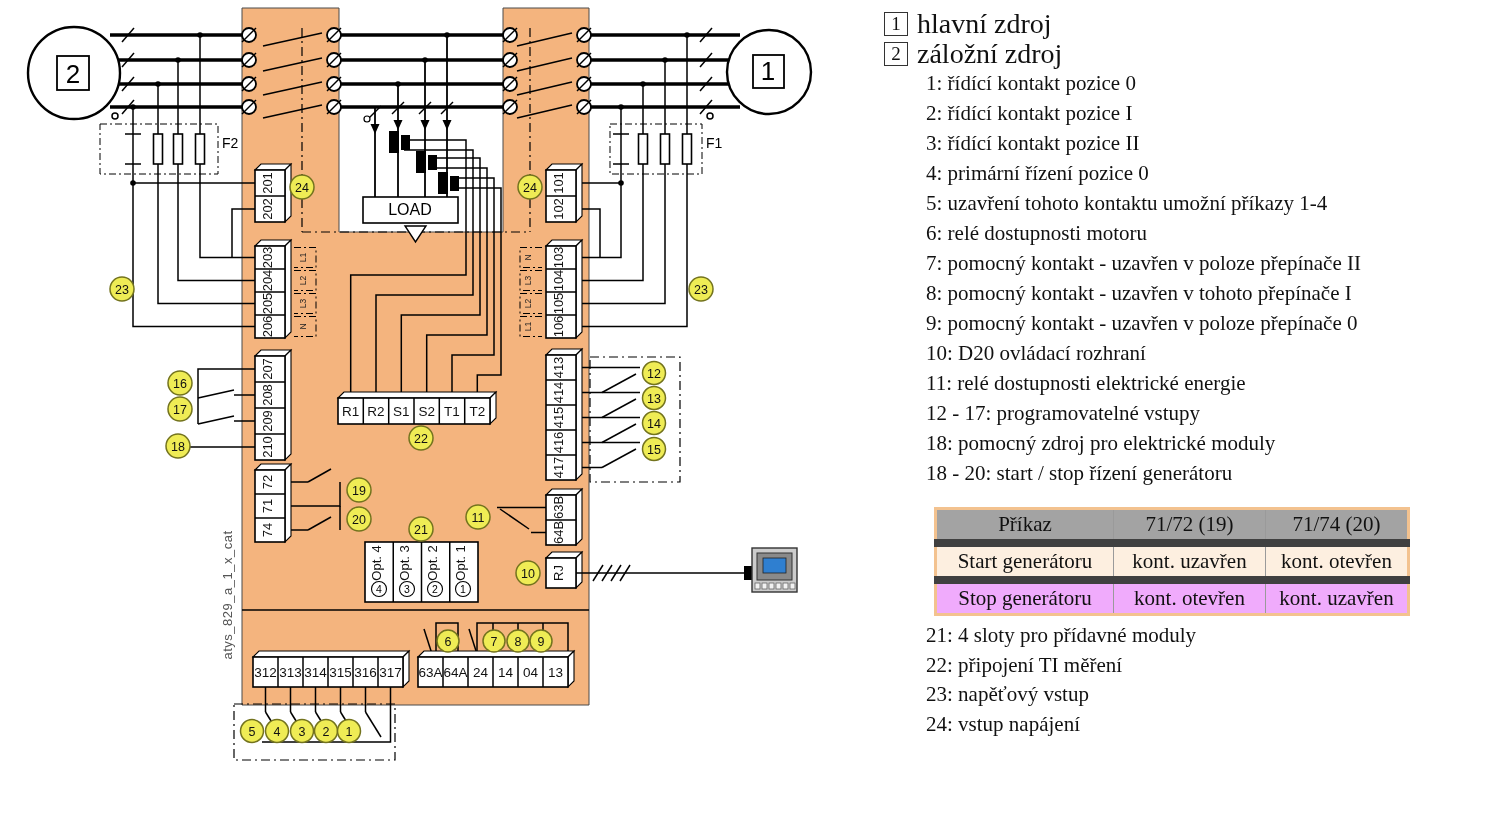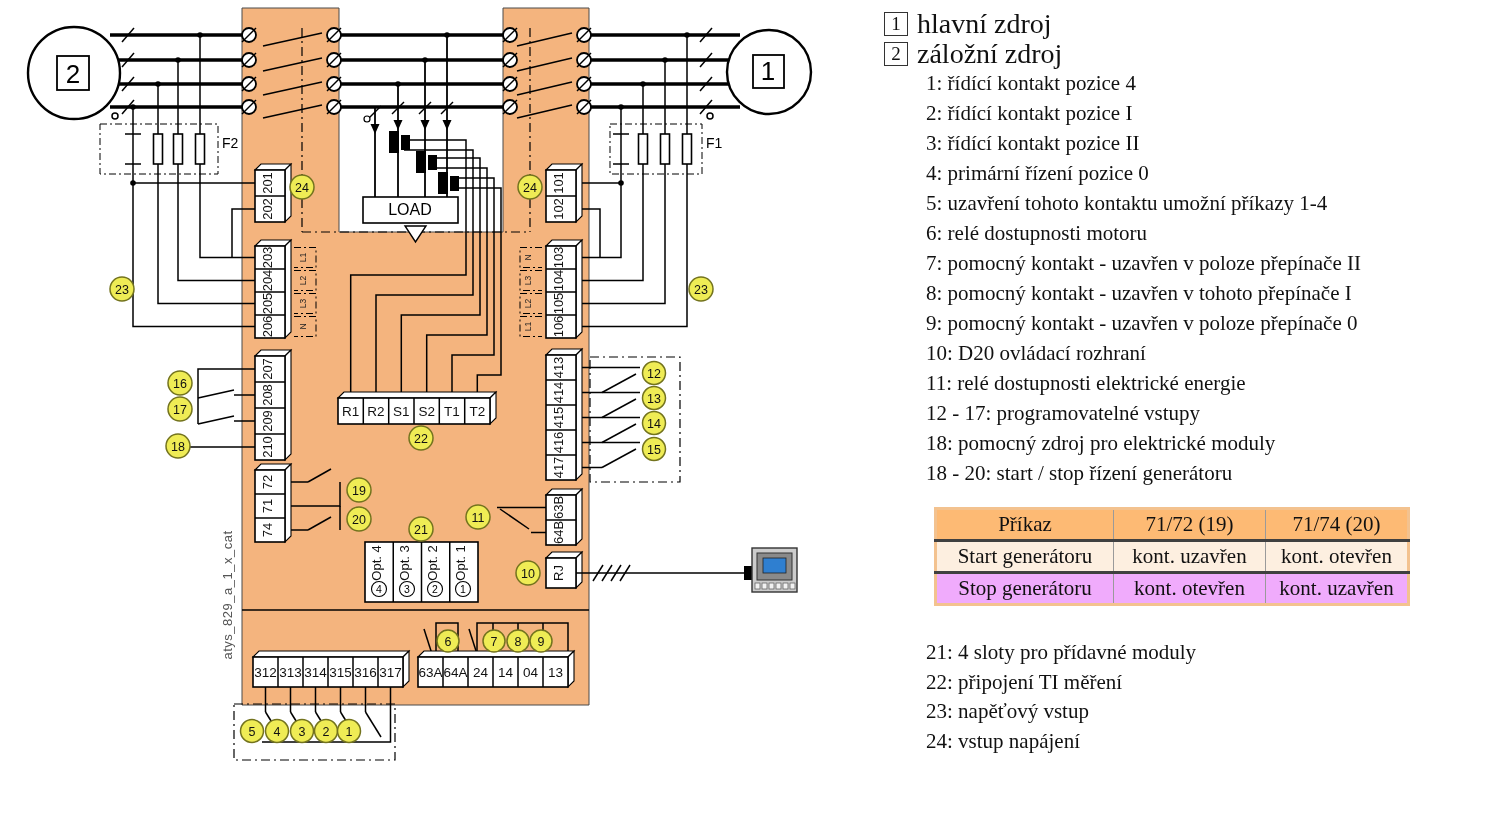--- a/index.html
+++ b/index.html
@@ -27,25 +27,25 @@
   .legend{position:absolute;left:880px;top:0;width:620px;height:819px;
           font-family:"Liberation Serif",serif;color:#111;}
   .src{position:absolute;left:4px;display:flex;align-items:center;gap:9px;}
   .srcbox{display:inline-flex;align-items:center;justify-content:center;width:22px;height:22px;
           border:1.6px solid #333;font-size:19px;background:#fff;}
   .srclabel{font-size:28px;}
   .items{position:absolute;left:46px;font-size:21px;line-height:30px;white-space:nowrap;}
   .items2{position:absolute;left:46px;font-size:21px;line-height:29.5px;white-space:nowrap;}
   table.gen{position:absolute;left:54px;top:507px;border-collapse:collapse;
             border:3px solid #f3c28f;font-size:21px;}
-  table.gen th,table.gen td{border-left:1px solid #9a9a9a;border-top:3px solid #404040;
+  table.gen th,table.gen td{border-left:1px solid #9a9a9a;border-top:8px solid #404040;
             padding:2px 8px;text-align:center;font-weight:normal;white-space:nowrap;}
   table.gen th:first-child,table.gen td:first-child{border-left:none;}
   table.gen tr:first-child th{border-top:none;}
-  table.gen th{background:#fdba74;width:160px;}
+  table.gen th{background:#a3a3a3;width:160px;}
   table.gen th.c2{width:135px;text-align:center;} table.gen th.c3{width:125px;}
   table.gen tr.r1 td{background:#fdefe0;}
   table.gen tr.r2 td{background:#f0abfc;}
 </style>
 </head>
 <body>
 
 <div class="canvas">
 
 <svg width="880" height="819" viewBox="0 0 880 819" style="position:absolute;left:0;top:0">
@@ -642,21 +642,21 @@
   <div class="src" style="top:8px">
     <span class="srcbox">1</span>
     <span class="srclabel">hlavní zdroj</span>
   </div>
   <div class="src" style="top:38px">
     <span class="srcbox">2</span>
     <span class="srclabel">záložní zdroj</span>
   </div>
 
   <div class="items" style="top:68px">
-    <div>1: řídící kontakt pozice 4</div>
+    <div>1: řídící kontakt pozice 0</div>
     <div>2: řídící kontakt pozice I</div>
     <div>3: řídící kontakt pozice II</div>
     <div>4: primární řízení pozice 0</div>
     <div>5: uzavření tohoto kontaktu umožní příkazy 1-4</div>
     <div>6: relé dostupnosti motoru</div>
     <div>7: pomocný kontakt - uzavřen v poloze přepínače II</div>
     <div>8: pomocný kontakt - uzavřen v tohoto přepínače I</div>
     <div>9: pomocný kontakt - uzavřen v poloze přepínače 0</div>
     <div>10: D20 ovládací rozhraní</div>
     <div>11: relé dostupnosti elektrické energie</div>
@@ -678,21 +678,21 @@
       <td>kont. otevřen</td>
     </tr>
     <tr class="r2">
       <td>Stop generátoru</td>
       <td>kont. otevřen</td>
       <td>kont. uzavřen</td>
     </tr>
   </tbody>
       </table>
 
-  <div class="items2" style="top:638px">
+  <div class="items2" style="top:621px">
     <div>21: 4 sloty pro přídavné moduly</div>
     <div>22: připojení TI měření</div>
     <div>23: napěťový vstup</div>
     <div>24: vstup napájení</div>
   </div>
 </div>
 
 </div>
 
 </body></html>

